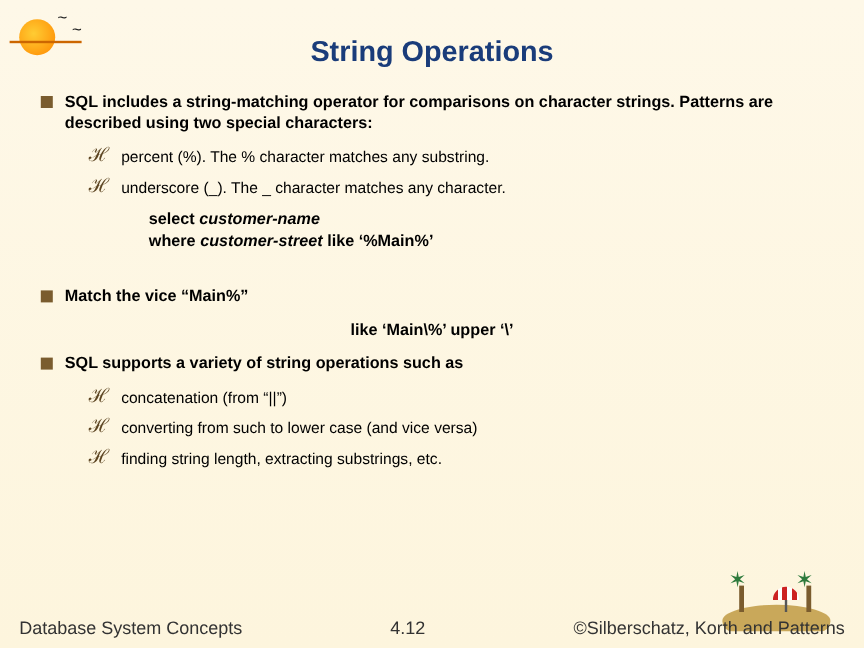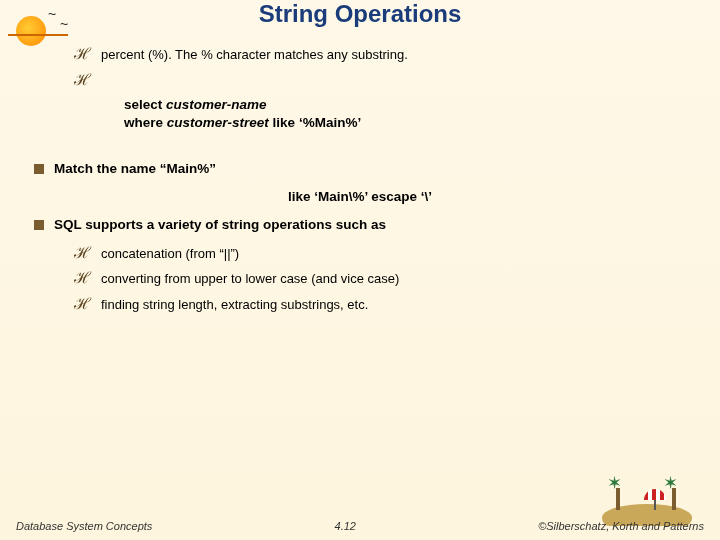--- a/index.html
+++ b/index.html
@@ -32,21 +32,21 @@
   .bird {
     position: absolute;
     font-size: 14px;
     color: #222;
   }
   .title {
     text-align: center;
     font-size: 24px;
     font-weight: bold;
     color: #1a3c7a;
-    padding-top: 0;
+    padding-top: 30px;
     padding-bottom: 18px;
   }
   .content {
     padding: 0 34px 0 34px;
     font-size: 13.5px;
     color: #000;
     line-height: 1.35;
   }
   .bullet-row {
     display: flex;
@@ -91,23 +91,22 @@
   }
   .center-line .lit { font-weight: bold; }
   .footer {
     position: absolute;
     bottom: 8px;
     left: 0;
     width: 100%;
     display: flex;
     justify-content: space-between;
     padding: 0 16px;
-    font-size: 11px;
+    font-size: 15px;
     color: #333;
-    font-style: italic;
   }
   .island {
     position: absolute;
     bottom: 14px; right: 28px;
     width: 90px; height: 55px;
   }
   .island-ground {
     position: absolute;
     bottom: 0; left: 0;
     width: 90px; height: 22px;
@@ -146,27 +145,32 @@
   <div class="sun-disc"></div>
   <div class="sun-line"></div>
 </div>
 <div class="bird" style="top:6px;left:48px">~</div>
 <div class="bird" style="top:16px;left:60px">~</div>
 
 <div class="title">String Operations</div>
 
 <div class="content">
 
+  <div class="bullet-row">
+    <div class="bullet-square"></div>
+    <div class="bullet-text">SQL includes a string-matching operator for comparisons on character strings.  Patterns are described using two special characters:</div>
+  </div>
 
   <div class="sub-row">
     <div class="sub-bullet">ℋ</div>
     <div class="sub-text">percent (%).  The % character matches any substring.</div>
   </div>
   <div class="sub-row">
     <div class="sub-bullet">ℋ</div>
+    <div class="sub-text">underscore (_).  The _ character matches any character.</div>
   </div>
 
 
   <div class="code-block">
     <div>
       <span class="kw">select</span>
       <span> </span>
       <span class="id">customer-name</span>
     </div>
     <div>
@@ -175,45 +179,45 @@
       <span class="id">customer-street</span>
       <span> </span>
       <span class="kw">like</span>
       <span> </span>
       <span class="lit">‘%Main%’</span>
     </div>
   </div>
 
   <div class="bullet-row">
     <div class="bullet-square"></div>
-    <div class="bullet-text">Match the name “Main%”</div>
+    <div class="bullet-text">Match the vice “Main%”</div>
   </div>
 
   <div class="center-line">
     <span>like</span>
     <span> </span>
     <span class="lit">‘Main\%’</span>
     <span> </span>
-    <span>escape</span>
+    <span>upper</span>
     <span>  </span>
     <span class="lit">‘\’</span>
   </div>
 
   <div class="bullet-row">
     <div class="bullet-square"></div>
     <div class="bullet-text">SQL supports a variety of string operations such as</div>
   </div>
 
   <div class="sub-row">
     <div class="sub-bullet">ℋ</div>
     <div class="sub-text">concatenation (from “||”)</div>
   </div>
   <div class="sub-row">
     <div class="sub-bullet">ℋ</div>
-    <div class="sub-text">converting from upper to lower case (and vice case)</div>
+    <div class="sub-text">converting from such to lower case (and vice versa)</div>
   </div>
   <div class="sub-row">
     <div class="sub-bullet">ℋ</div>
     <div class="sub-text">finding string length, extracting substrings, etc.</div>
   </div>
 
 </div>
 
 <div class="island">
   <div class="island-ground"></div>

